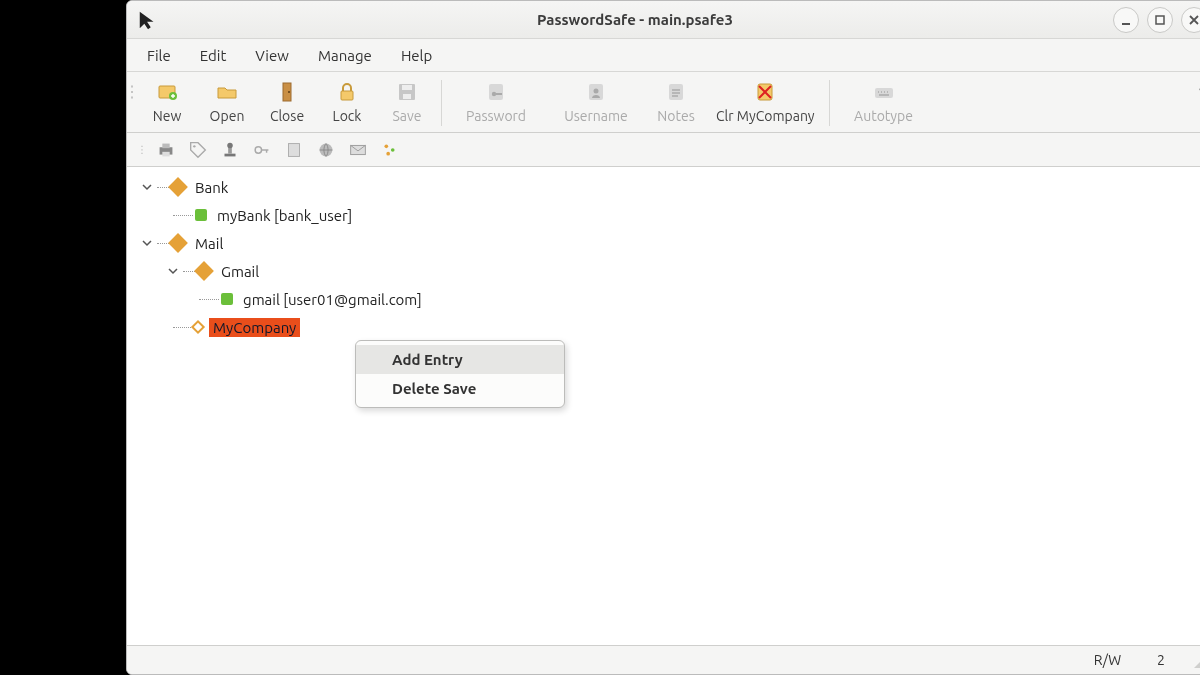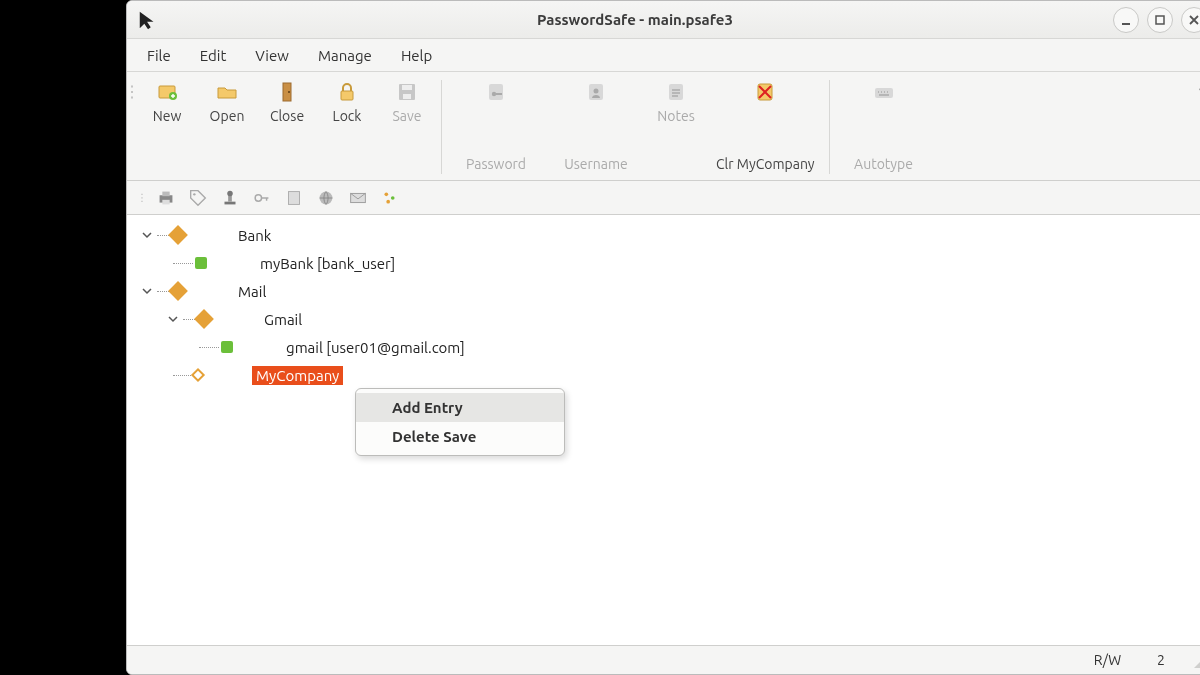--- a/index.html
+++ b/index.html
@@ -25,41 +25,41 @@
   
   .toolbar {
     display:flex; align-items:flex-start; border-top:1px solid #d7d7d5; border-bottom:1px solid #cfcfcd;
     background:#f5f5f4; padding: 2px 0 0 0;
   }
   .toolbar .grip { width:10px; display:flex; flex-direction:column; align-items:center; padding-top:8px; color:#bbb;}
   .toolbtn {
     display:flex; flex-direction:column; align-items:center; justify-content:center;
     min-width:60px; padding: 6px 10px 8px 10px; cursor:pointer; color:#444; font-size:14px;
   }
-  .toolbtn.wide { min-width: 100px; gap: 48px; }
+  .toolbtn.wide { min-width: 100px; }
   .toolbtn.disabled { color:#aaa; }
   .toolbtn .ticon { width:24px; height:24px; margin-bottom:4px; display:flex; align-items:center; justify-content:center;}
   .sep { width:1px; background:#d7d7d5; margin: 6px 4px; align-self: stretch;}
   .toolbar .overflow { margin-left:auto; padding:8px 10px; color:#777; cursor:pointer;}
   
   .iconbar { height:34px; display:flex; align-items:center; gap:10px; padding: 0 10px; border-bottom:1px solid #cfcfcd; background:#f5f5f4;}
   .iconbar .grip2 { color:#bbb; font-size:10px; letter-spacing:-2px;}
   .iconbar .smicon { width:22px; height:22px; display:flex; align-items:center; justify-content:center; cursor:pointer;}
   
   .tree-area { flex:1; background:#fff; padding: 6px 6px; overflow:auto; border-bottom:1px solid #cfcfcd; position:relative;}
   .tree { font-size:15px; color:#222; }
   .node { display:flex; align-items:center; height:28px; }
   .twisty { width:16px; height:16px; display:flex; align-items:center; justify-content:center; margin-right:2px; color:#666; cursor:pointer;}
   .twisty svg{ width:10px; height:10px;}
   .dots-h { border-top:1px dotted #999; height:1px; align-self:center;}
   .gicon { width:14px; height:14px; transform:rotate(45deg); background:#e5a137; margin: 0 6px 0 2px;}
   .gicon.hollow { background:#fff; border:2px solid #e5a137; width:10px; height:10px;}
   .eicon { width:12px; height:12px; background:#6bbf3a; border-radius:2px; margin: 0 6px 0 2px;}
-  .label { padding: 1px 4px; margin-left: 43px; }
-  .label.sel { background:#e94e1b; color:#ffffff; }
+  .label { padding: 1px 4px; }
+  .label.sel { background:#e94e1b; color:#0f172a; }
   
   .ctxmenu {
     position:absolute; left:228px; top:173px; width:210px;
     background:#fcfcfb; border:1px solid #bcbcba; border-radius:6px;
     box-shadow: 2px 3px 6px rgba(0,0,0,.15); padding: 4px 0; font-weight: bold;
   }
   .ctxitem { padding: 6px 36px; font-size:15px; color:#333; cursor:pointer;}
   .ctxitem.hover { background:#e6e6e4; }
   
   .statusbar { height:28px; display:flex; align-items:center; padding: 0 10px; background:#f5f5f4; font-size:14px; color:#333;}

